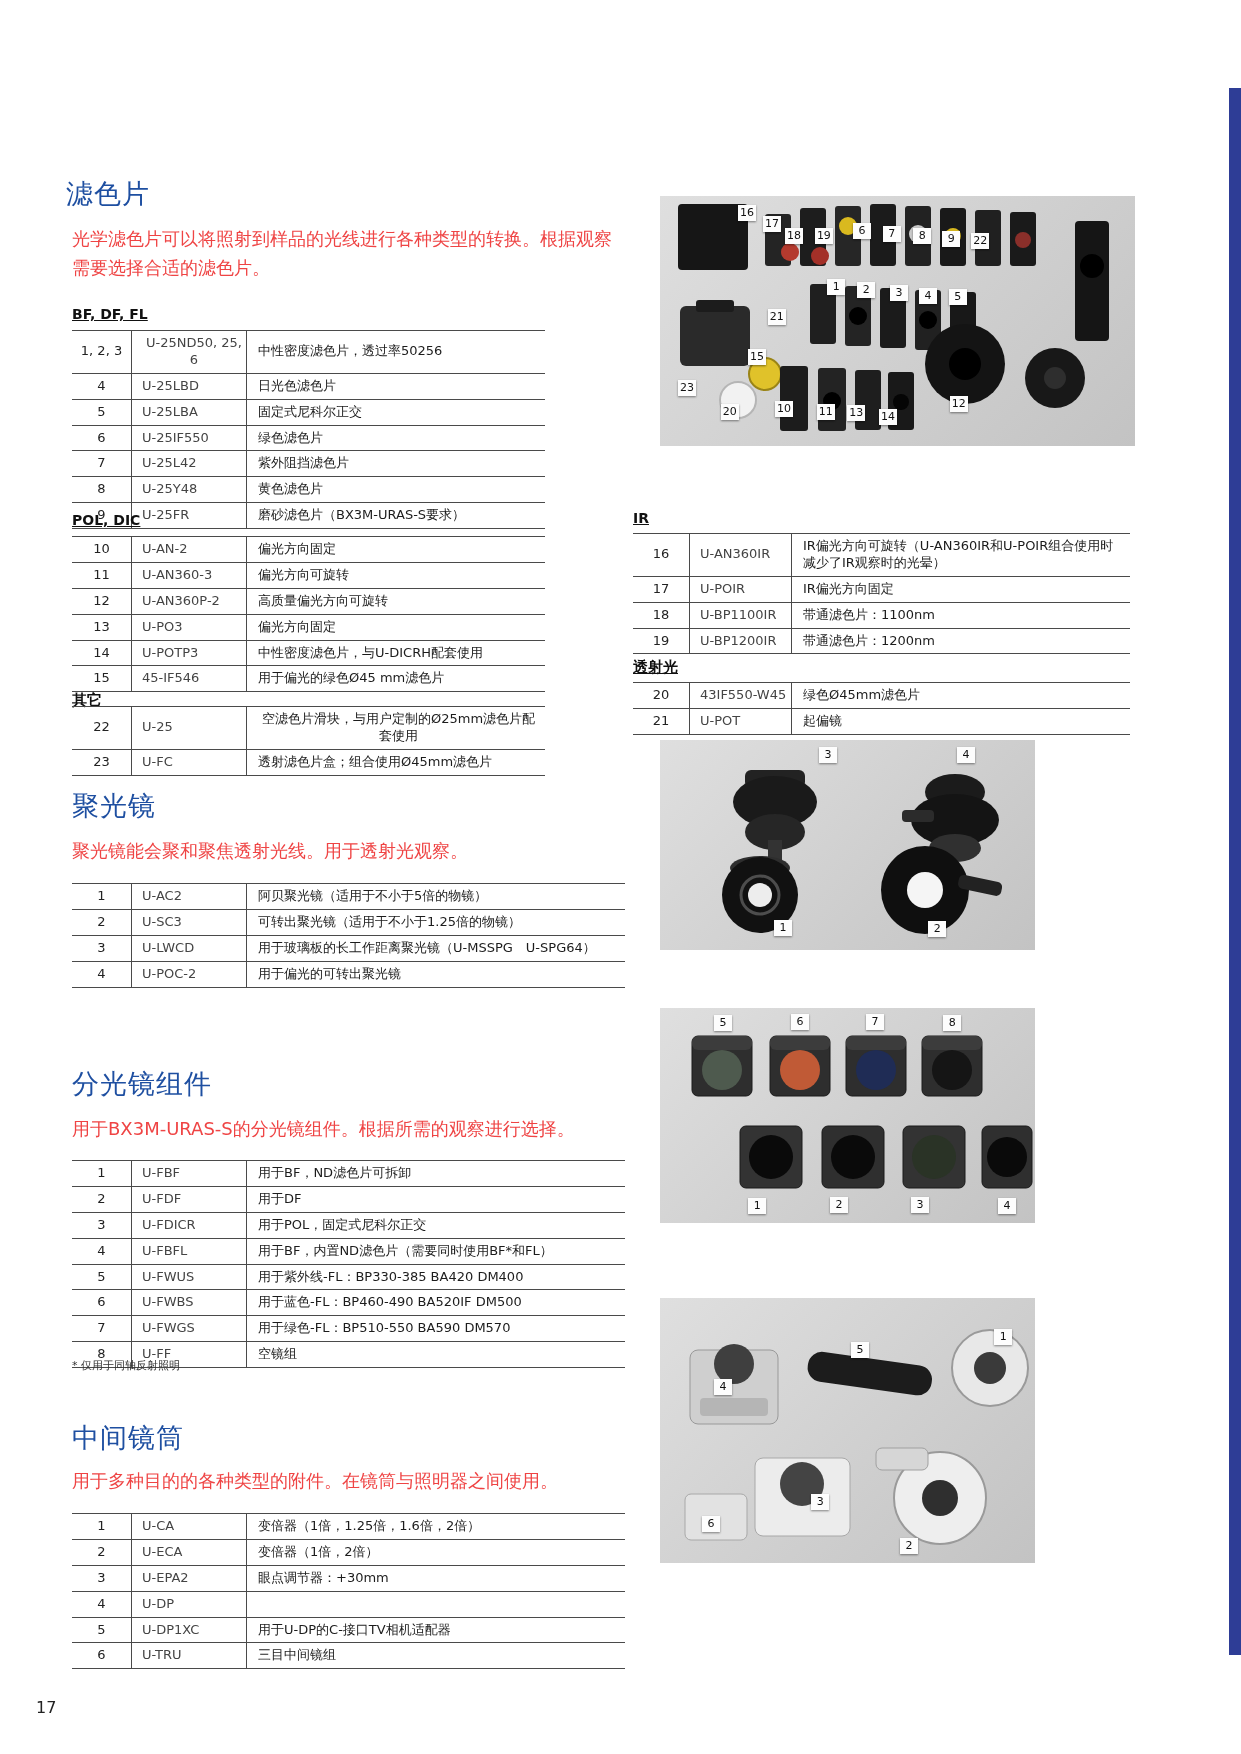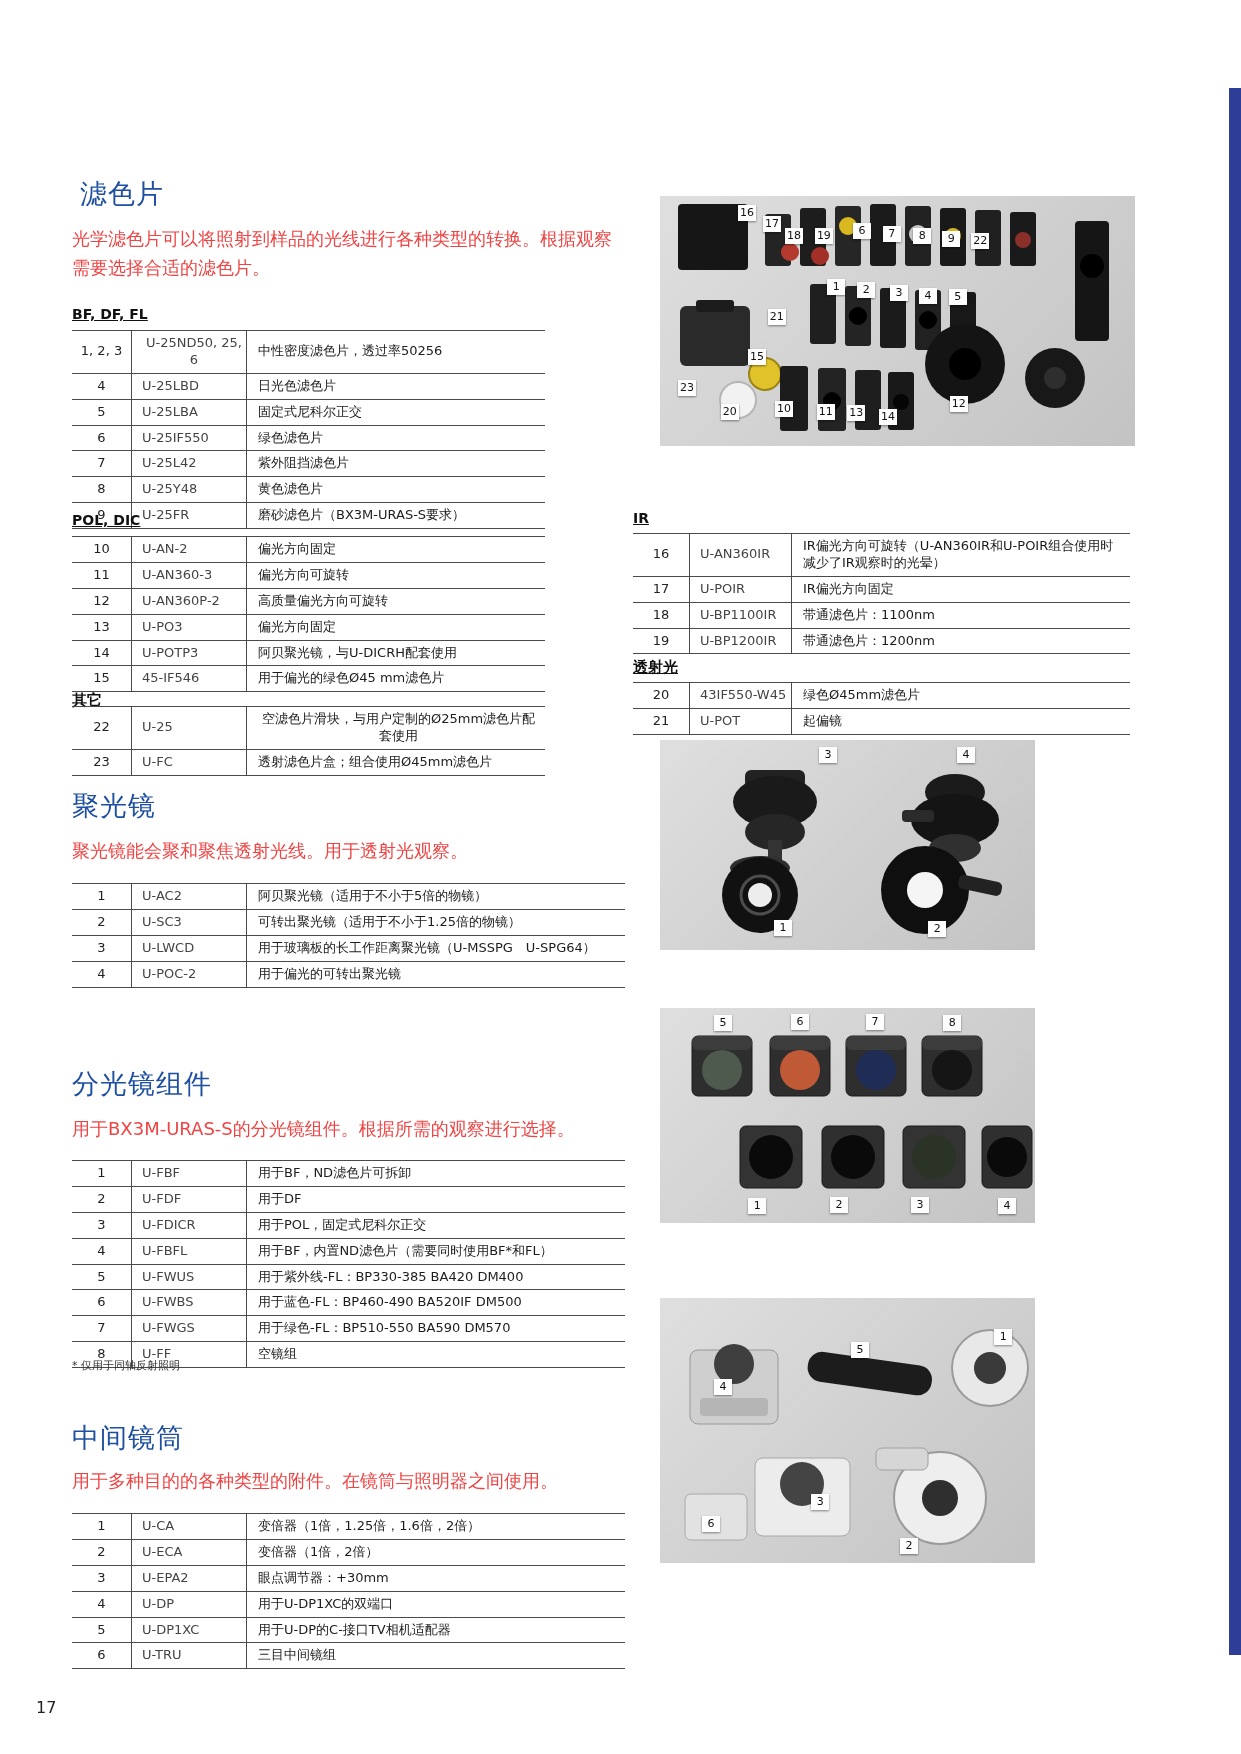--- a/index.html
+++ b/index.html
@@ -36,21 +36,21 @@
     background:#fdfdfd; color:#111; font-size:11px; line-height:15px;
     min-width:18px; height:16px; text-align:center; padding:0 2px;
     box-shadow:0 1px 2px rgba(0,0,0,.45); z-index:3; display:inline-block;
   }
   .sidebar-bar { position:absolute; right:0; top:88px; width:12px; height:1567px; background:var(--sidebar); }
   .page-num { position:absolute; left:36px; top:1698px; font-size:16px; color:#222; }
 </style>
 </head>
 <body>
 
-<h1 class="abs sec-title" style="left:80px; top:176px;">滤色片</h1>
+<h1 class="abs sec-title" style="left:66px; top:176px;">滤色片</h1>
 <p class="abs intro" style="left:72px; top:224px; width:556px;">光学滤色片可以将照射到样品的光线进行各种类型的转换。根据观察需要选择合适的滤色片。</p>
 
 <div class="abs grp-label" style="left:72px; top:306px;">BF, DF, FL</div>
 <div class="abs tbl tbl-left" style="left:72px; top:330px;">
     <div class="trow">
       <span class="c-num">1, 2, 3</span>
       <span class="c-code">U-25ND50, 25, 6</span>
       <span class="c-desc">中性密度滤色片，透过率50256</span>
     </div>
     <div class="trow">
@@ -103,21 +103,21 @@
       <span class="c-desc">高质量偏光方向可旋转</span>
     </div>
     <div class="trow">
       <span class="c-num">13</span>
       <span class="c-code">U-PO3</span>
       <span class="c-desc">偏光方向固定</span>
     </div>
     <div class="trow">
       <span class="c-num">14</span>
       <span class="c-code">U-POTP3</span>
-      <span class="c-desc">阿贝聚光镜，与U-DICRH配套使用</span>
+      <span class="c-desc">中性密度滤色片，与U-DICRH配套使用</span>
     </div>
     <div class="trow">
       <span class="c-num">15</span>
       <span class="c-code">45-IF546</span>
       <span class="c-desc">用于偏光的绿色Ø45 mm滤色片</span>
     </div>
   </div>
 
 <div class="abs grp-label cn" style="left:72px; top:682px;margin-top:9px;">其它</div>
 <div class="abs tbl tbl-left" style="left:72px; top:706px;">
@@ -391,21 +391,20 @@
       <span class="c-desc">变倍器（1倍，2倍）</span>
     </div>
     <div class="trow">
       <span class="c-num">3</span>
       <span class="c-code">U-EPA2</span>
       <span class="c-desc">眼点调节器：+30mm</span>
     </div>
     <div class="trow">
       <span class="c-num">4</span>
       <span class="c-code">U-DP</span>
-      <span class="c-desc">用于U-DP1XC的双端口</span>
     </div>
     <div class="trow">
       <span class="c-num">5</span>
       <span class="c-code">U-DP1XC</span>
       <span class="c-desc">用于U-DP的C-接口TV相机适配器</span>
     </div>
     <div class="trow">
       <span class="c-num">6</span>
       <span class="c-code">U-TRU</span>
       <span class="c-desc">三目中间镜组</span>

